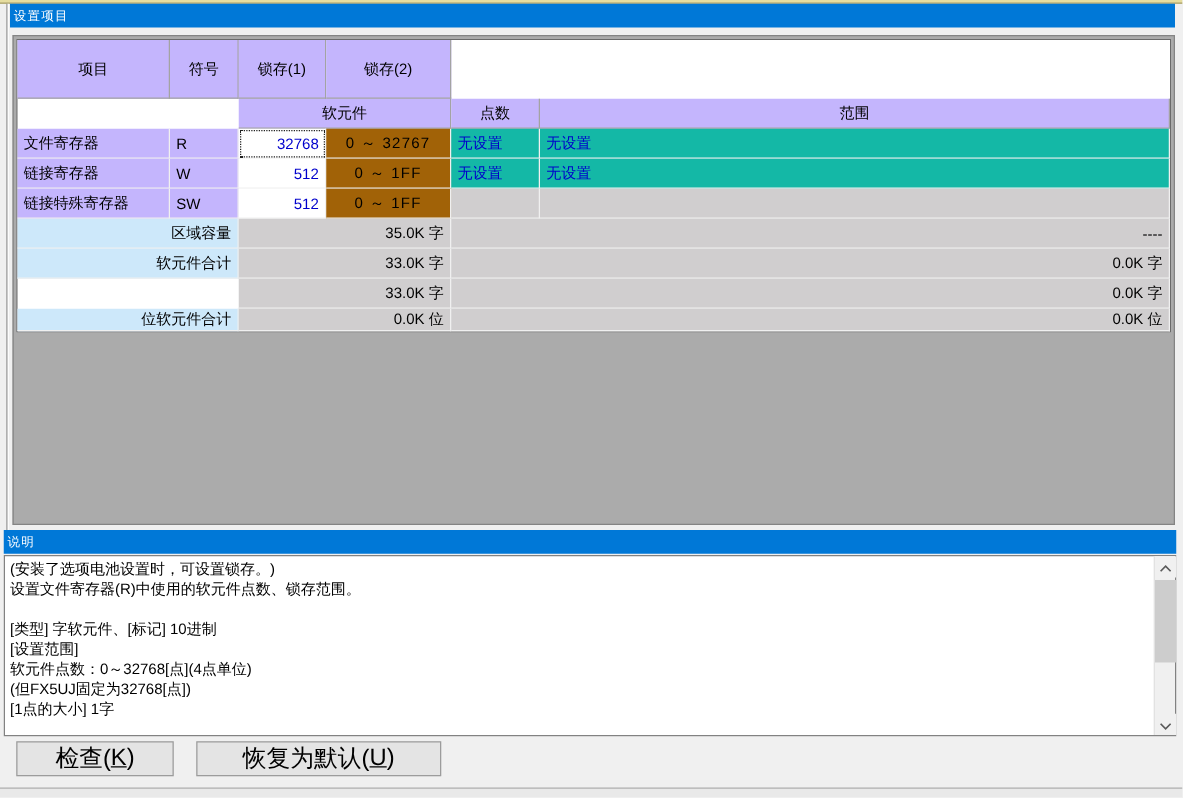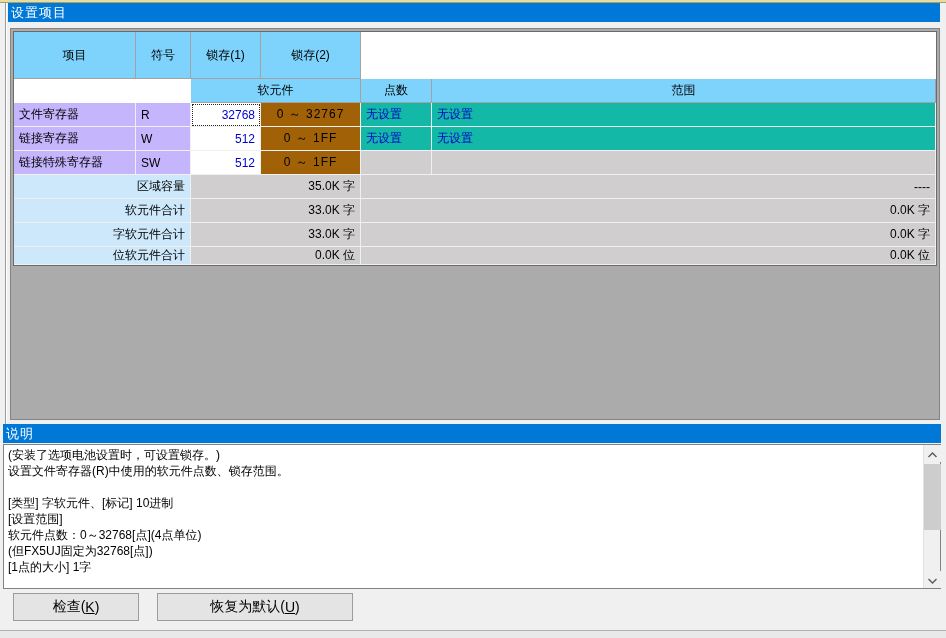--- a/index.html
+++ b/index.html
@@ -16,21 +16,21 @@
     position:absolute; left:0; top:0; width:946px; height:3px;
     background:#e6dd9f; border-bottom:1px solid #a79e6b;
   }
   .left-groove {
     position:absolute; left:5px; top:3px; width:1px; height:425px;
     background:#9a9a9a; box-shadow:1px 0 0 #ffffff;
   }
   .section-bar {
     position:absolute; height:19px; background:#0078d7; color:#fff;
     display:flex; align-items:center; padding-left:3px;
-    font-size:13px; letter-spacing:1px;
+    font-size:10px; letter-spacing:1px;
   }
   .bar-settings { left:8px; top:3px; width:932px; }
   .bar-desc { left:3px; top:424px; width:938px; }
 
   .table-panel {
     position:absolute; left:10px; top:28px; width:930px; height:392px;
     border:1px solid #848484; background:#ababab;
   }
   .tbl {
     display:grid;
@@ -39,21 +39,21 @@
     margin:2px 2px 0 2px;
     border:1px solid #6b6b6b;
     background:#fff;
   }
   .c {
     display:flex; align-items:center; padding:0 5px;
     border-right:1px solid #f0f0f0; border-bottom:1px solid #f0f0f0;
     white-space:nowrap; overflow:hidden;
   }
   .h {
-    background:#7dd3fc; justify-content:center;
+    background:#c4b5fd; justify-content:center;
     border-right:1px solid #a3a3a3; border-bottom:1px solid #a3a3a3;
   }
   .h.two { flex-direction:row; justify-content:center; line-height:13px; }
   .span2r { grid-row:1 / 3; }
   .cols34 { grid-column:3 / 5; }
   .blue  { background:#c4b5fd; }
   .pts   { background:#fff; color:#0000cc; justify-content:flex-end;padding-left:48px; }
   .rng   { background:#a16207; justify-content:center; letter-spacing:1px; }
   .latch { background:#14b8a6; color:#0000cc; }
   .latchgray { background:#d0cecf; }
@@ -79,21 +79,21 @@
   .sb-btn {
     position:absolute; left:0; width:17px; height:17px;
     display:flex; align-items:center; justify-content:center; background:#f0f0f0;
   }
   .sb-up { top:0; } .sb-down { bottom:0; }
   .sb-thumb { position:absolute; left:0; top:19px; width:17px; height:66px; background:#cdcdcd; }
 
   .button-row { position:absolute; left:13px; top:593px; display:flex; gap:18px; }
   .btn {
     height:28px; background:#e4e4e4; border:1px solid #9c9c9c;
-    font-family:"Liberation Sans", sans-serif; font-size:14px; color:#000;
+    font-family:"Liberation Sans", sans-serif; font-size:19px; color:#000;
     display:flex; align-items:center; justify-content:center;
   }
   .btn-check { width:126px; }
   .btn-restore { width:196px; }
   .u { text-decoration:underline; }
 
   .bottom-strip {
     position:absolute; left:0; top:630px; width:946px; height:8px;
     background:#e9e9e9; border-top:1px solid #b0b0b0;
   }
@@ -147,21 +147,20 @@
     <div class="c latchgray"></div>
 
     <div class="c tlabel">区域容量</div>
     <div class="c tval">35.0K 字</div>
     <div class="c tlatch">----</div>
 
     <div class="c tlabel">软元件合计</div>
     <div class="c tval">33.0K 字</div>
     <div class="c tlatch">0.0K 字</div>
 
-    <div class="c tlabel">字软元件合计</div>
     <div class="c tval">33.0K 字</div>
     <div class="c tlatch">0.0K 字</div>
 
     <div class="c tlabel">位软元件合计</div>
     <div class="c tval">0.0K 位</div>
     <div class="c tlatch">0.0K 位</div>
   </div>
 </div>
 
 <div class="section-bar bar-desc">

